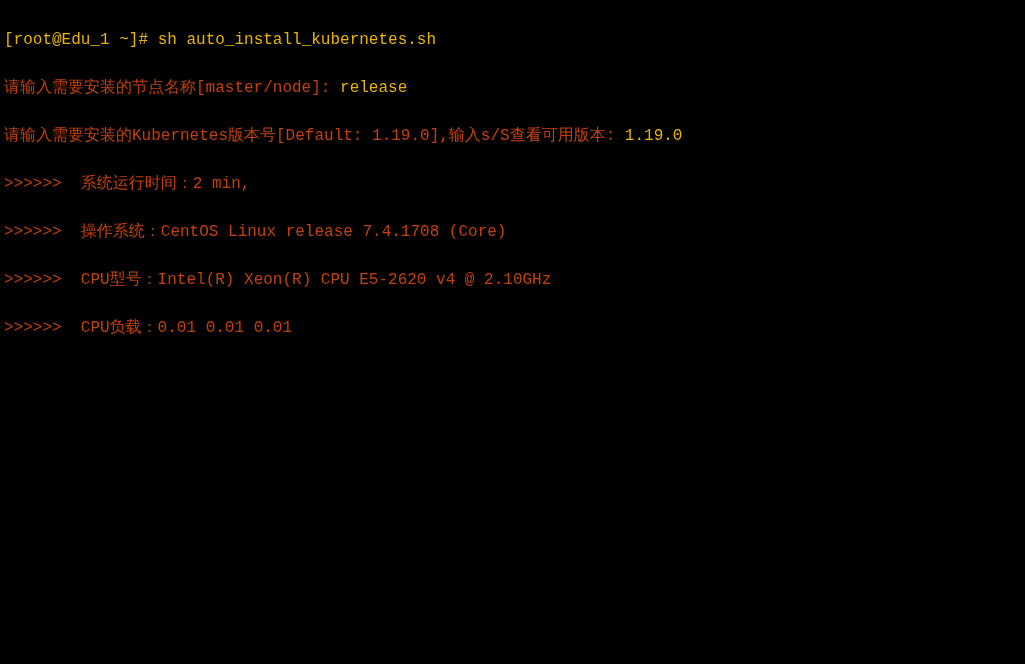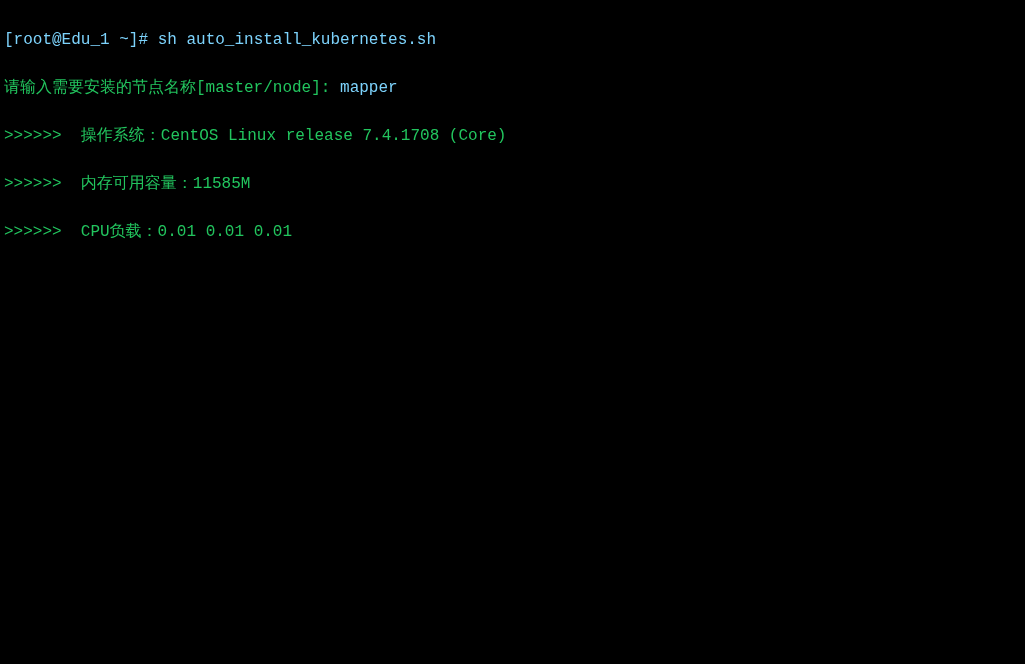--- a/index.html
+++ b/index.html
@@ -15,38 +15,40 @@
       width: 1025px;
       height: 664px;
       overflow: hidden;
       padding: 4px;
     }
     .terminal {
       white-space: pre;
       color: #00ff00;
     }
     .white {
-      color: #7dd3fc;
+      color: #eab308;
       margin-top: 29px;
     }
     .green {
-      color: #22c55e;
+      color: #c2410c;
     }
     .line {
       display: block;
     }
   </style>
 </head>
 <body>
 
 <div class="terminal">
 <span class="line"><span class="white">[root@Edu_1 ~]# </span><span class="white">sh auto_install_kubernetes.sh</span></span>
-<span class="line"><span class="green">请输入需要安装的节点名称[master/node]: </span><span class="white">mapper</span></span>
+<span class="line"><span class="green">请输入需要安装的节点名称[master/node]: </span><span class="white">release</span></span>
+<span class="line"><span class="green">请输入需要安装的Kubernetes版本号[Default: 1.19.0],输入s/S查看可用版本: </span><span class="white">1.19.0</span></span>
+<span class="line green">&gt;&gt;&gt;&gt;&gt;&gt;  系统运行时间：2 min,</span>
 <span class="line green">&gt;&gt;&gt;&gt;&gt;&gt;  操作系统：CentOS Linux release 7.4.1708 (Core)</span>
-<span class="line green">&gt;&gt;&gt;&gt;&gt;&gt;  内存可用容量：11585M</span>
+<span class="line green">&gt;&gt;&gt;&gt;&gt;&gt;  CPU型号：Intel(R) Xeon(R) CPU E5-2620 v4 @ 2.10GHz</span>
 <span class="line green">&gt;&gt;&gt;&gt;&gt;&gt;  CPU负载：0.01 0.01 0.01</span>
 
 
 
 
 
 
 
 
 

